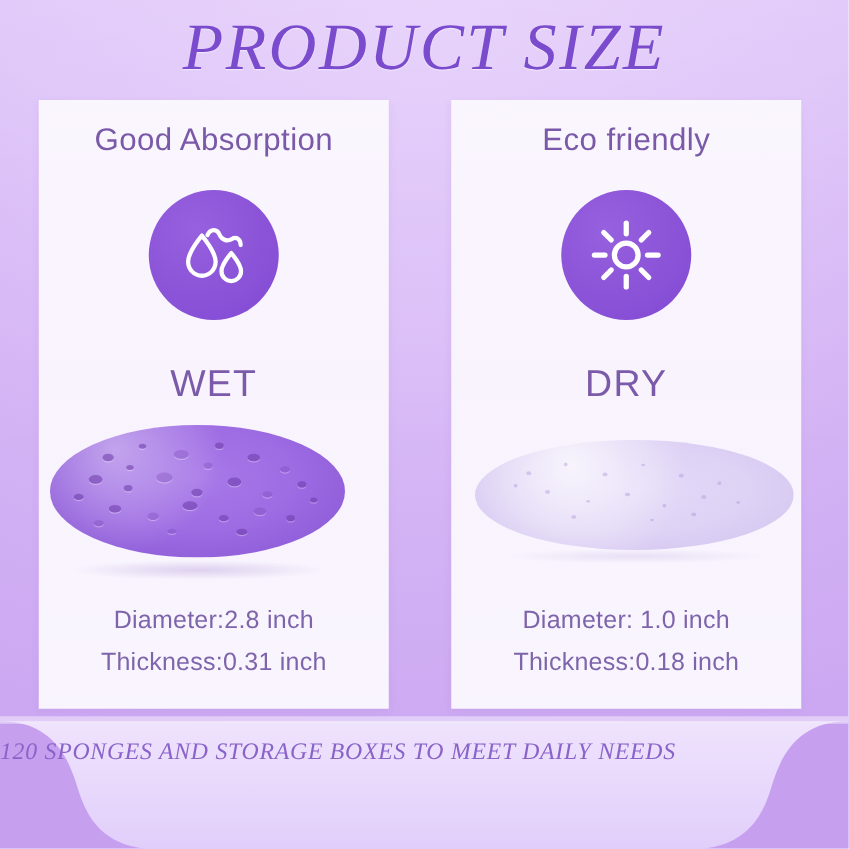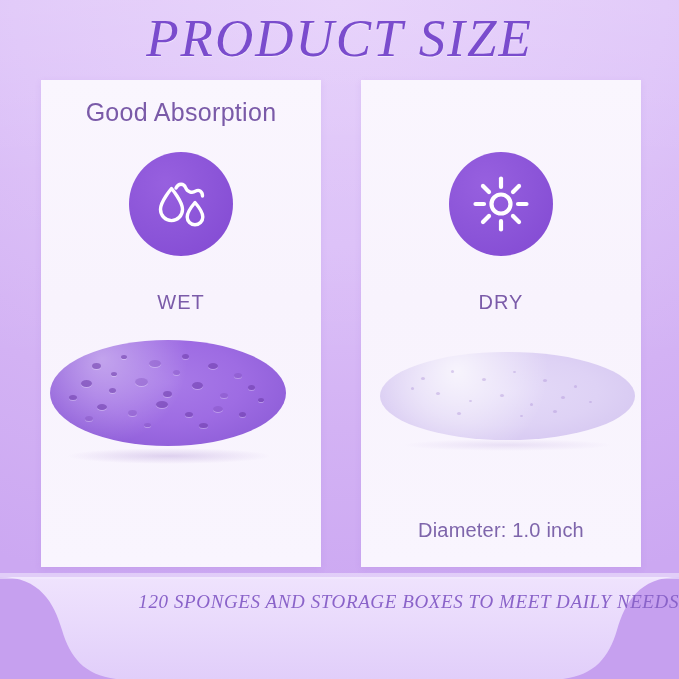--- a/index.html
+++ b/index.html
@@ -52,21 +52,21 @@
 
   
   .card {
     position: absolute;
     top: 80px;
     width: 280px;
     height: 487px;
     background: linear-gradient(180deg, #faf6fe 0%, #f8f3fd 45%, #f9f5fe 100%);
     box-shadow: 0 2px 7px rgba(120, 70, 180, 0.09);
   }
-  .card.left  { left: 41px; text-decoration: underline; }
+  .card.left  { left: 31px; text-decoration: underline; }
   .card.right { left: 361px; }
 
   .card-heading {
     position: absolute;
     top: 18px;
     left: 0;
     width: 100%;
     text-align: center;
     font-size: 25px;
     font-weight: 400;
@@ -91,21 +91,21 @@
   }
   .icon-badge svg { display: block; }
 
   
   .state-label {
     position: absolute;
     top: 211px;
     left: 0;
     width: 100%;
     text-align: center;
-    font-size: 20px;
+    font-size: 30px;
     font-weight: 400;
     letter-spacing: 1px;
     color: #7b5ba9;
   }
 
   
   .sponge-area {
     position: absolute;
     top: 250px;
     left: 0;
@@ -240,21 +240,21 @@
     bottom: 0;
     width: 679px;
     height: 112px;
     overflow: hidden;
   }
   .footer-band svg { position: absolute; left: 0; top: 0; }
   .footer-text {
     position: absolute;
     left: 0;
     width: 679px;
-    text-align: right;
+    text-align: left;
     font-family: "Liberation Serif", "DejaVu Serif", serif;
     font-style: italic;
     color: #7f57c4;
     white-space: nowrap;
   }
   .footer-text.line1 {
     top: 24px;
     font-size: 19px;
     letter-spacing: 0.6px;
     color: #8a63c9;
@@ -324,24 +324,29 @@
           <span class="pore lite" style="left:52%;top:28%;width:7px;height:5px;"></span>
           <span class="pore" style="left:26%;top:30%;width:6px;height:4px;"></span>
           <span class="pore" style="left:88%;top:55%;width:6px;height:4px;"></span>
           <span class="pore lite" style="left:15%;top:72%;width:8px;height:5px;"></span>
           <span class="pore" style="left:63%;top:78%;width:9px;height:5px;"></span>
           <span class="pore lite" style="left:40%;top:78%;width:7px;height:4px;"></span>
         </div>
       </div>
     </div>
 
+    <div class="specs">
+      <div class="spec-line">Diameter:2.8 inch</div>
+      <div class="spec-line">Thickness:0.31 inch</div>
+    </div>
   </div>
 
   <div class="card right">
 
+    <div class="card-heading">Eco friendly</div>
 
     <div class="icon-badge">
       <span>
         <svg width="58" height="58" viewBox="0 0 58 58" fill="none" stroke="#ffffff" stroke-width="4.2" stroke-linecap="round">
           <circle cx="29" cy="29" r="9.5"></circle>
           <line x1="29" y1="3.5" x2="29" y2="12"></line>
           <line x1="29" y1="46" x2="29" y2="54.5"></line>
           <line x1="3.5" y1="29" x2="12" y2="29"></line>
           <line x1="46" y1="29" x2="54.5" y2="29"></line>
           <line x1="11.0" y1="11.0" x2="17.0" y2="17.0"></line>
@@ -374,20 +379,21 @@
           <span class="speck" style="left:12%;top:40%;width:3px;height:3px;"></span>
           <span class="speck" style="left:30%;top:68%;width:4px;height:3px;"></span>
           <span class="speck" style="left:55%;top:72%;width:3px;height:2px;"></span>
           <span class="speck" style="left:68%;top:66%;width:4px;height:3px;"></span>
         </div>
       </div>
     </div>
 
     <div class="specs">
       <div class="spec-line">Diameter: 1.0 inch</div>
+      <div class="spec-line">Thickness:0.18 inch</div>
     </div>
   </div>
 
   <div class="footer-band">
     <svg width="679" height="112" viewBox="0 0 679 112">
       <defs>
         <linearGradient id="waveGrad" x1="0" y1="0" x2="0" y2="1">
           <stop offset="0%" stop-color="#efe3fd"></stop>
           <stop offset="45%" stop-color="#e9dafc"></stop>
           <stop offset="100%" stop-color="#e1cefa"></stop>

